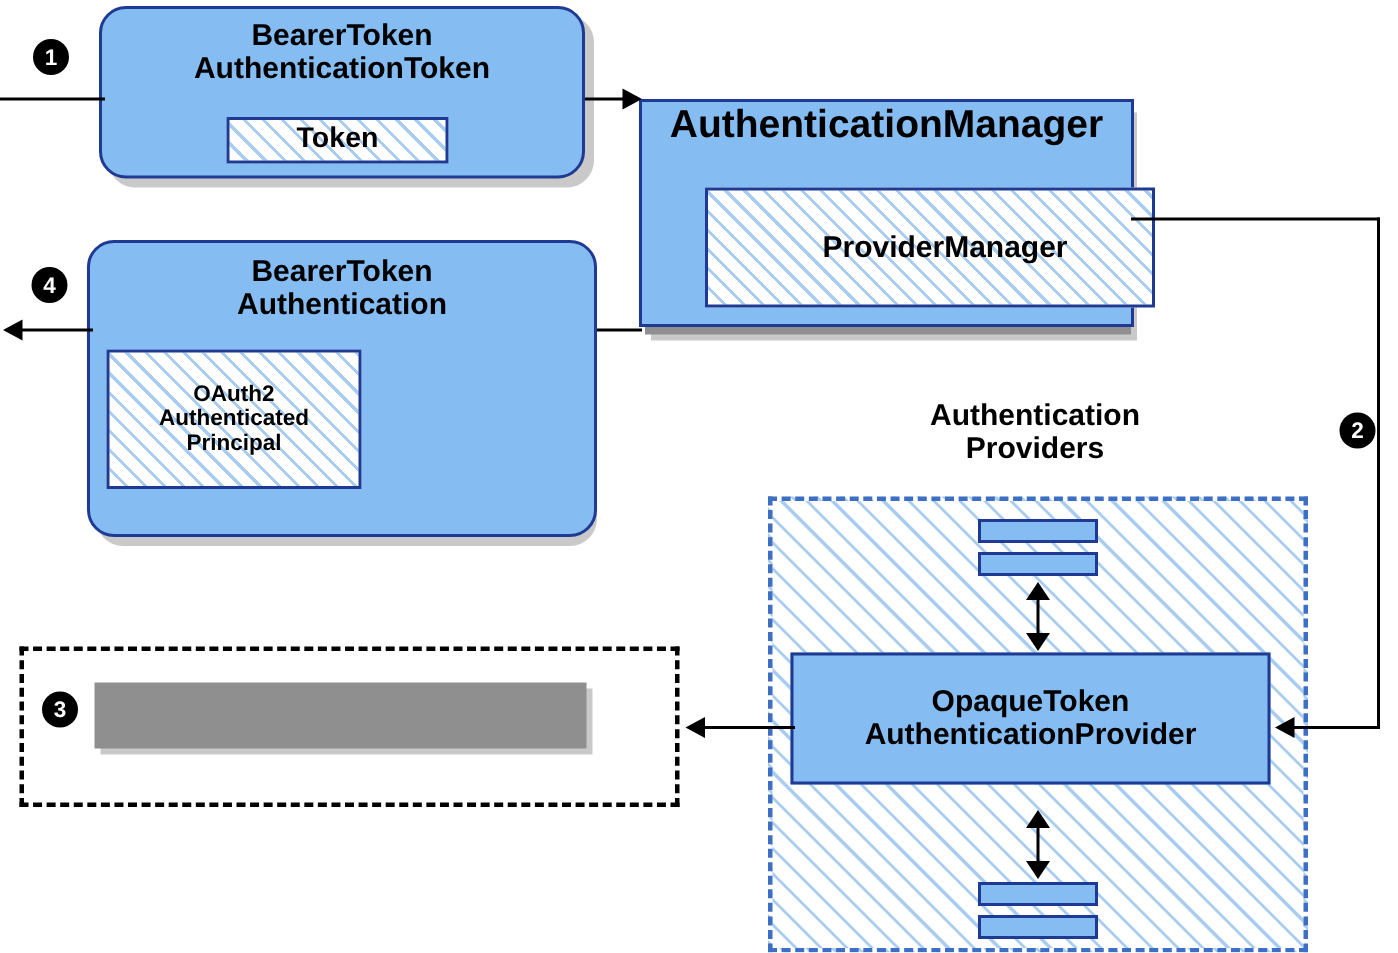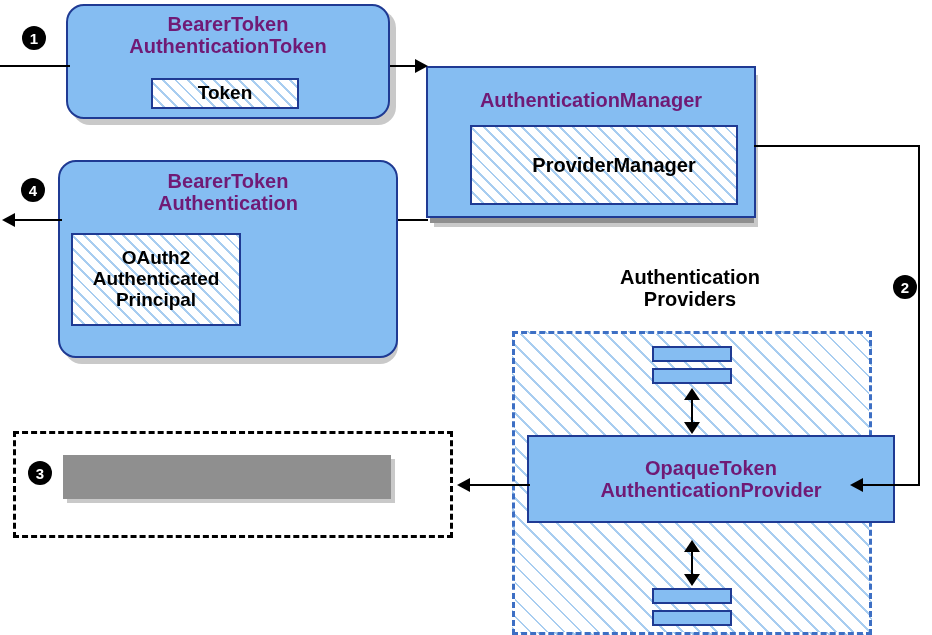--- a/index.html
+++ b/index.html
@@ -43,21 +43,21 @@
     align-items: center;
     color: #000000;
     font-weight: bold;
   }
   .node.rounded { border-radius: 18px; }
 
   .node-title {
     text-align: center;
     font-weight: bold;
     line-height: 1.12;
-    color: #701a75;
+    color: #000000;
     white-space: pre-line;
   }
 
   
   .hatch-box {
     position: absolute;
     box-sizing: border-box;
     border: 2px solid #1f3a93;
     background-color: #ffffff;
     background-image: repeating-linear-gradient(
@@ -190,30 +190,30 @@
 AuthenticationToken</div>
   </div>
   <div class="hatch-box" style="left:151px; top:78px; width:148px; height:31px; font-size:19px;">Token</div>
 
   <div class="line-h" style="left:390px; top:65px; width:28px;"></div>
   <div class="arrowhead arrow-right" style="left:415px; top:59px;"></div>
 
   <div class="shadow" style="left:434px; top:75px; width:324px; height:152px;"></div>
   <div class="shadow2" style="left:430px; top:71px; width:324px; height:152px;"></div>
   <div class="node" style="left:426px; top:66px; width:330px; height:152px;">
-    <div class="node-title" style="font-size:20px; margin-top:21px;">AuthenticationManager</div>
-  </div>
-  <div class="hatch-box" style="left:470px; top:125px; width:268px; height:80px; font-size:20px;padding-left:20px;">ProviderManager</div>
+    <div class="node-title" style="font-size:26px; ">AuthenticationManager</div>
+  </div>
+  <div class="hatch-box" style="left:470px; top:125px; width:300px; height:80px; font-size:20px;padding-left:20px;">ProviderManager</div>
 
   <div class="shadow rounded" style="left:64px; top:166px; width:334px; height:198px;"></div>
   <div class="node rounded" style="left:58px; top:160px; width:340px; height:198px;">
     <div class="node-title" style="font-size:20px; margin-top:8px;">BearerToken
 Authentication</div>
   </div>
-  <div class="hatch-box" style="left:71px; top:233px; width:170px; height:93px; font-size:19px;">OAuth2
+  <div class="hatch-box" style="left:71px; top:233px; width:170px; height:93px; font-size:15px;">OAuth2
 Authenticated
 Principal</div>
 
   <div class="line-h" style="left:398px; top:219px; width:30px;"></div>
   <div class="line-h" style="left:14px; top:219px; width:48px;"></div>
   <div class="arrowhead arrow-left" style="left:2px; top:213px;"></div>
 
   <div class="line-h" style="left:754px; top:145px; width:166px;"></div>
   <div class="line-v" style="left:918px; top:145px; height:341px;"></div>
   <div class="line-h" style="left:862px; top:484px; width:58px;"></div>
@@ -226,21 +226,21 @@
 
   <div class="bar" style="left:652px; top:346px; width:80px; height:16px;"></div>
   <div class="bar" style="left:652px; top:368px; width:80px; height:16px;"></div>
 
   <div class="line-v" style="left:691px; top:394px; height:36px;"></div>
   <div class="arrowhead arrow-up" style="left:684px; top:388px;"></div>
   <div class="arrowhead arrow-down" style="left:684px; top:422px;"></div>
 
   <div class="shadow" style="left:535px; top:443px; width:316px; height:88px;"></div>
   <div class="shadow2" style="left:531px; top:439px; width:316px; height:88px;"></div>
-  <div class="node" style="left:527px; top:435px; width:368px; height:88px; justify-content:center;">
+  <div class="node" style="left:527px; top:435px; width:320px; height:88px; justify-content:center;">
     <div class="node-title" style="font-size:20px;">OpaqueToken
 AuthenticationProvider</div>
   </div>
 
   <div class="line-v" style="left:691px; top:546px; height:36px;"></div>
   <div class="arrowhead arrow-up" style="left:684px; top:540px;"></div>
   <div class="arrowhead arrow-down" style="left:684px; top:574px;"></div>
 
   <div class="bar" style="left:652px; top:588px; width:80px; height:16px;"></div>
   <div class="bar" style="left:652px; top:610px; width:80px; height:16px;"></div>

